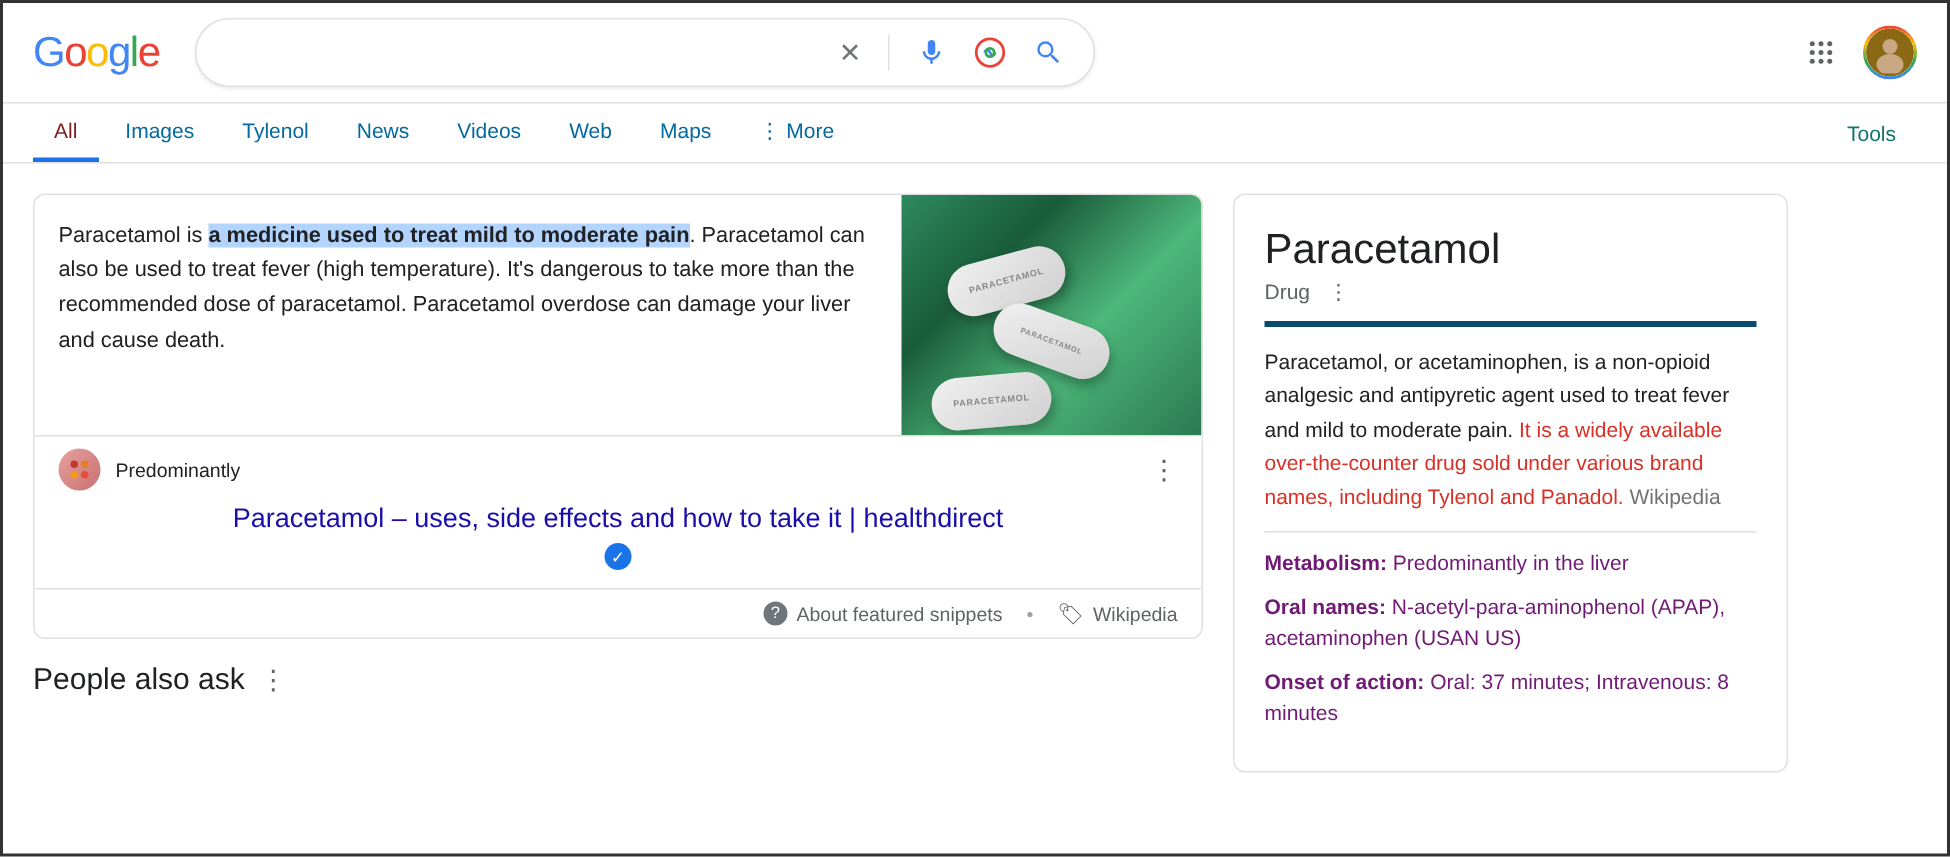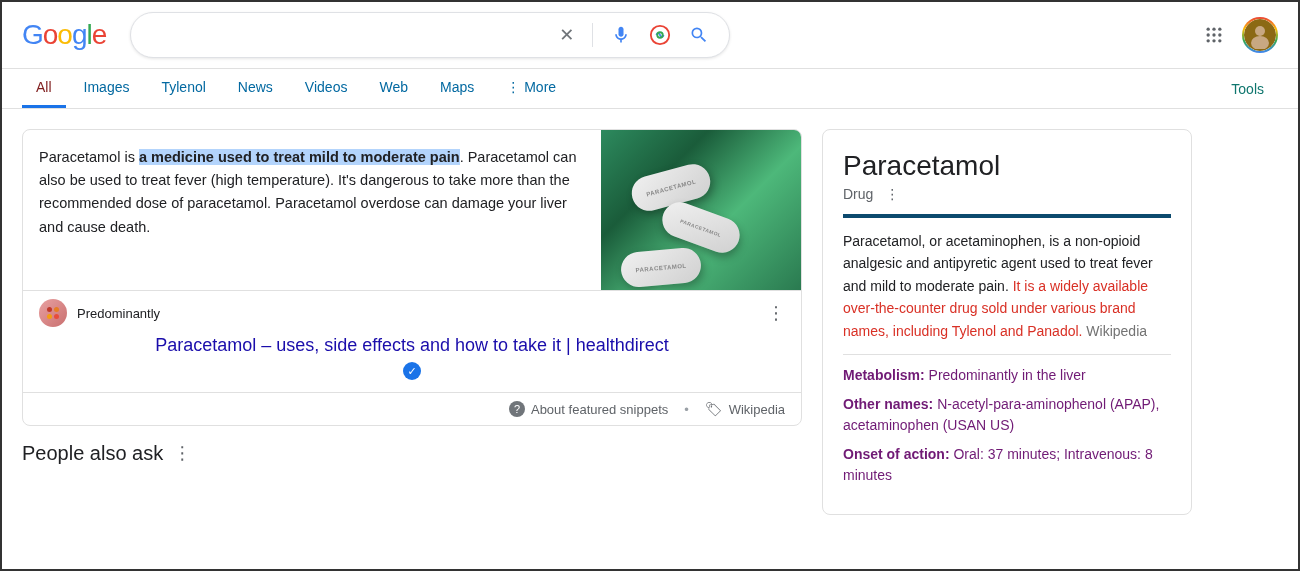--- a/index.html
+++ b/index.html
@@ -496,20 +496,20 @@
       <span class="kp-menu">⋮</span>
     </div>
     <div class="kp-desc">
       <span>Paracetamol, or acetaminophen, is a non-opioid analgesic and antipyretic agent used to treat fever and mild to moderate pain. </span><span class="kp-orange">It is a widely available over-the-counter drug sold under various brand names, including Tylenol and Panadol.</span><a class="kp-link"> Wikipedia</a>
     </div>
     <hr class="kp-divider">
     <div class="kp-fact">
       <span class="kp-fact-label">Metabolism:</span><span> Predominantly in the liver</span>
     </div>
     <div class="kp-fact">
-      <span class="kp-fact-label">Other names:</span><span> N-acetyl-para-aminophenol (APAP), acetaminophen (USAN US)</span>
+      <span class="kp-fact-label">Oral names:</span><span> N-acetyl-para-aminophenol (APAP), acetaminophen (USAN US)</span>
     </div>
     <div class="kp-fact">
       <span class="kp-fact-label">Onset of action:</span><span> Oral: 37 minutes; Intravenous: 8 minutes</span>
     </div>
   </div>
 
 </div>
 
 </body></html>

